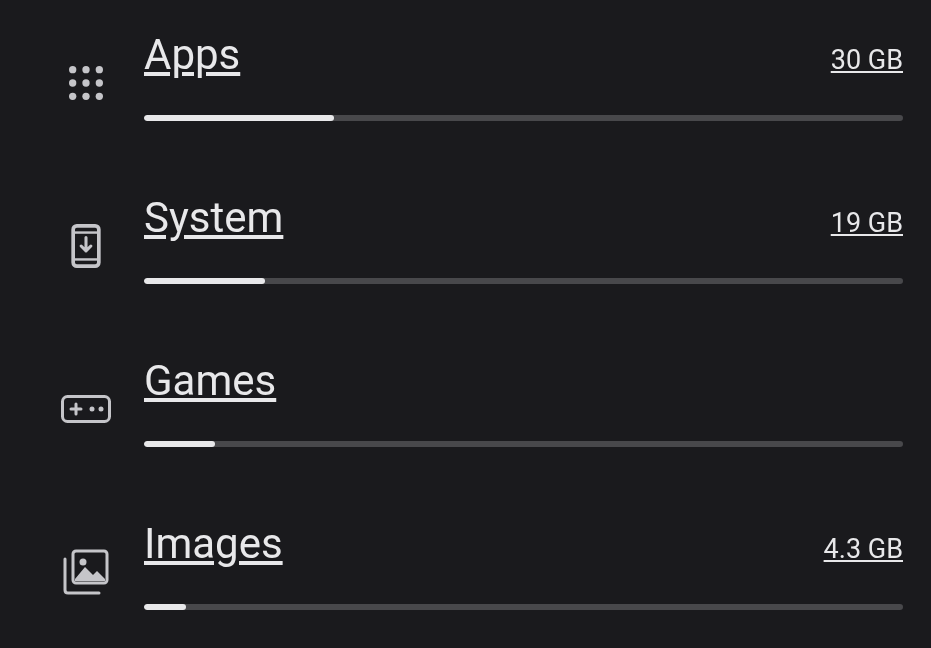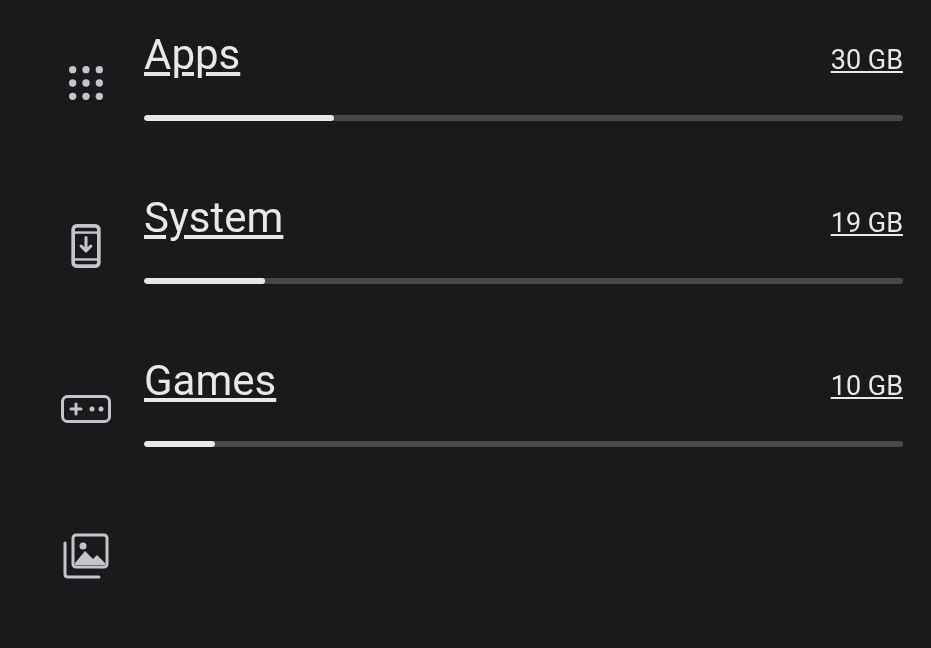--- a/index.html
+++ b/index.html
@@ -115,30 +115,38 @@
     <svg width="50" height="28" viewBox="0 0 50 28">
       <rect x="1.5" y="1.5" width="47" height="25" rx="5" ry="5" fill="none" stroke="#c5c5c9" stroke-width="3"></rect>
       <path d="M10 14 L20 14 M15 9 L15 19" stroke="#c5c5c9" stroke-width="3" stroke-linecap="round"></path>
       <circle cx="31" cy="14" r="2.5"></circle>
       <circle cx="40" cy="14" r="2.5"></circle>
     </svg>
   </div>
   <div class="content">
     <div class="row">
       <span class="label">Games</span>
-      <span class="size">10 GB</span>
     </div>
     <div class="progress-track">
       <div class="progress-fill" style="width:9.3%"></div>
     </div>
   </div>
 </div>
 
 <div class="storage-item" style="margin-bottom:0;">
   <div class="icon-wrap">
     <svg width="46" height="46" viewBox="0 0 46 46">
       <rect x="10" y="2" width="34" height="32" rx="3" fill="none" stroke="#c5c5c9" stroke-width="3"></rect>
       <path d="M2 10 L2 41 Q2 44 5 44 L36 44" fill="none" stroke="#c5c5c9" stroke-width="3" stroke-linecap="round"></path>
       <circle cx="20" cy="13" r="3.5"></circle>
       <path d="M12 30 L22 18 L30 26 L34 22 L42 30 L42 32 L12 32 Z"></path>
     </svg>
   </div>
+  <div class="content">
+    <div class="row">
+      <span class="label">Images</span>
+      <span class="size">4.3 GB</span>
+    </div>
+    <div class="progress-track">
+      <div class="progress-fill" style="width:5.5%"></div>
+    </div>
+  </div>
 </div>
 
 </body></html>

